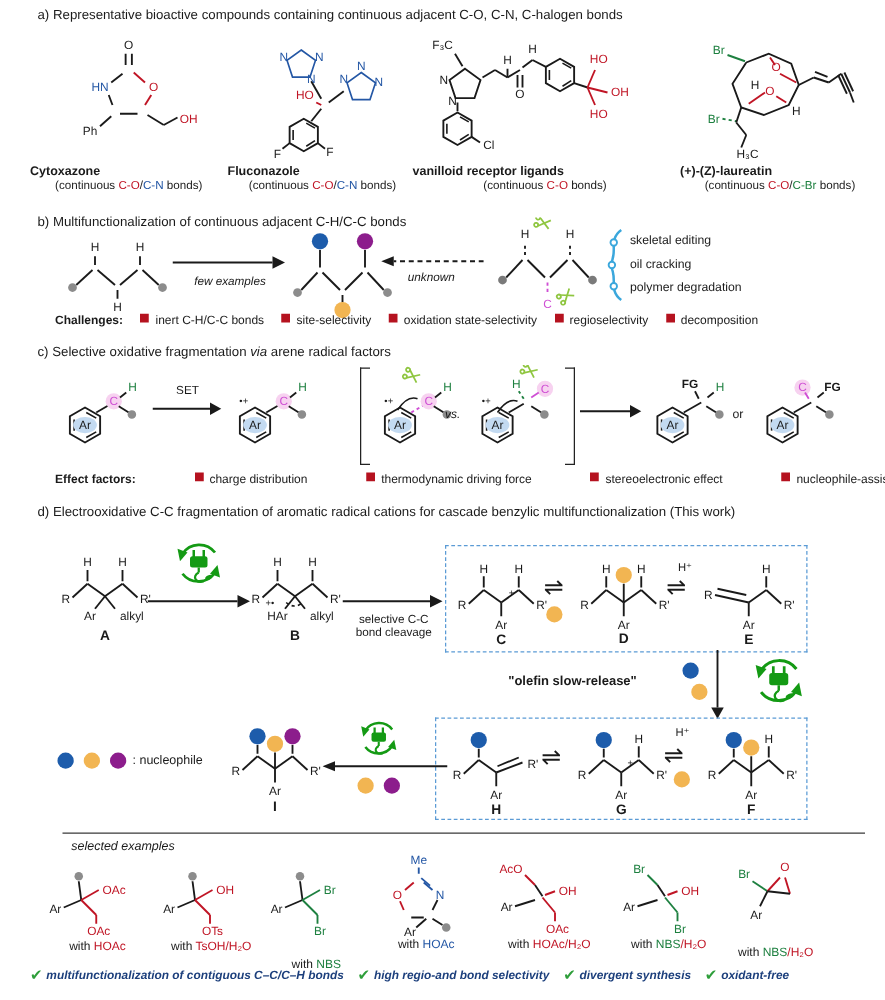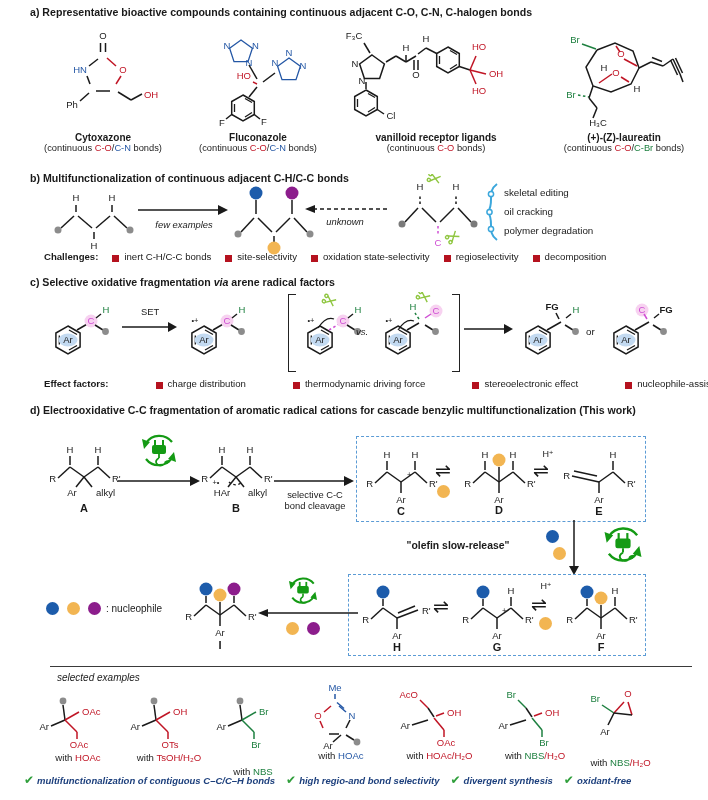--- a/index.html
+++ b/index.html
@@ -1,42 +1,42 @@
 <!DOCTYPE html>
 <html style="--red: #c01525; --blue: #2457a5; --green: #1e8040; --magenta: #cf4fd4; --yellow: #f2b552; --nu_blue: #1d5cab; --purple: #8c1d8c; --gray_dot: #8c8c8c; --bullet: #b5121f; --navy: #1c3f7c; --check_green: #2e9e3a; --box_border: #5b9bd5; --chain_blue: #3ba7dc; --scissors_green: #8fc640; --pink_hl: #f7d2f0; --blue_hl: #c3daf1; --electro_green: #149a14;"><head>
 <meta charset="utf-8">
 <style>
   html,body{margin:0;padding:0;background:#fff}
   #fig{position:relative;width:708px;height:800px;background:#fff;overflow:hidden;
        font-family:"Liberation Sans","DejaVu Sans",sans-serif;color:#1a1a1a}
   .abs{position:absolute}
-  .ptitle{font-weight:bold;font-size:10.6px;white-space:nowrap}
+  .ptitle{font-weight:normal;font-size:10.6px;white-space:nowrap}
   .it{font-style:italic}.b{font-weight:bold}.ctr{text-align:center}
-  .cname{font-weight:bold;font-size:10px;text-align:center;margin-top:2px}
+  .cname{font-weight:bold;font-size:10px;text-align:left;margin-top:2px}
   .ccap{font-size:9.3px;text-align:center;white-space:nowrap}
   .tred{color:var(--red)}.tblue{color:var(--blue)}.tgreen{color:var(--green)}
   svg{display:block}
   svg text{font-family:"Liberation Sans","DejaVu Sans",sans-serif}
   .bond{stroke:#1a1a1a;stroke-width:1.5;fill:none}
   .bd2{stroke-width:1.3}
   .bondr{stroke:var(--red)}.bondb{stroke:var(--blue)}.bondg{stroke:var(--green)}
   .bondm{stroke:var(--magenta)}
   .dash{stroke-dasharray:2.5,2.5}
   .at{font-size:9.5px;fill:#1a1a1a}
   .ats{font-size:7.5px;fill:#1a1a1a}
   .atr{fill:var(--red)}.atb{fill:var(--blue)}.atg{fill:var(--green)}
   .atm{fill:var(--magenta)}
   .spec{font-size:11px;font-weight:bold;fill:#1a1a1a}
   .graydot{fill:var(--gray_dot)}
   .nb{fill:var(--nu_blue)}.ny{fill:var(--yellow)}.np{fill:var(--purple)}
   .dotc{position:absolute;width:13px;height:13px;border-radius:50%}
   .dotc.blue{background:var(--nu_blue)}.dotc.yel{background:var(--yellow)}.dotc.pur{background:var(--purple)}
   .row{display:flex;align-items:center;font-size:9.6px;white-space:nowrap}
   .sq{display:inline-block;width:7px;height:7px;background:var(--bullet);margin-right:5px;flex:none}
-  .chitem{display:flex;align-items:flex-end}
+  .chitem{display:flex;align-items:flex-start}
   .eq{position:absolute;font-size:19px;line-height:1;color:#1a1a1a}
   .hp{position:absolute;font-size:9px;text-align:center}
   .dbox{position:absolute;border:1.6px dashed var(--box_border)}
   .brk{position:absolute;width:7px;height:76px}
   .brk.l{border-left:1.7px solid #222;border-top:1.7px solid #222;border-bottom:1.7px solid #222}
   .brk.r{border-right:1.7px solid #222;border-top:1.7px solid #222;border-bottom:1.7px solid #222}
   .scis{stroke:var(--scissors_green);stroke-width:1.4;fill:none}
   .elec{stroke:var(--electro_green);fill:none}
   .arrlab{font-size:9.4px;text-align:center;white-space:nowrap}
   .divider{position:absolute;height:1px;background:#3a3a3a}

